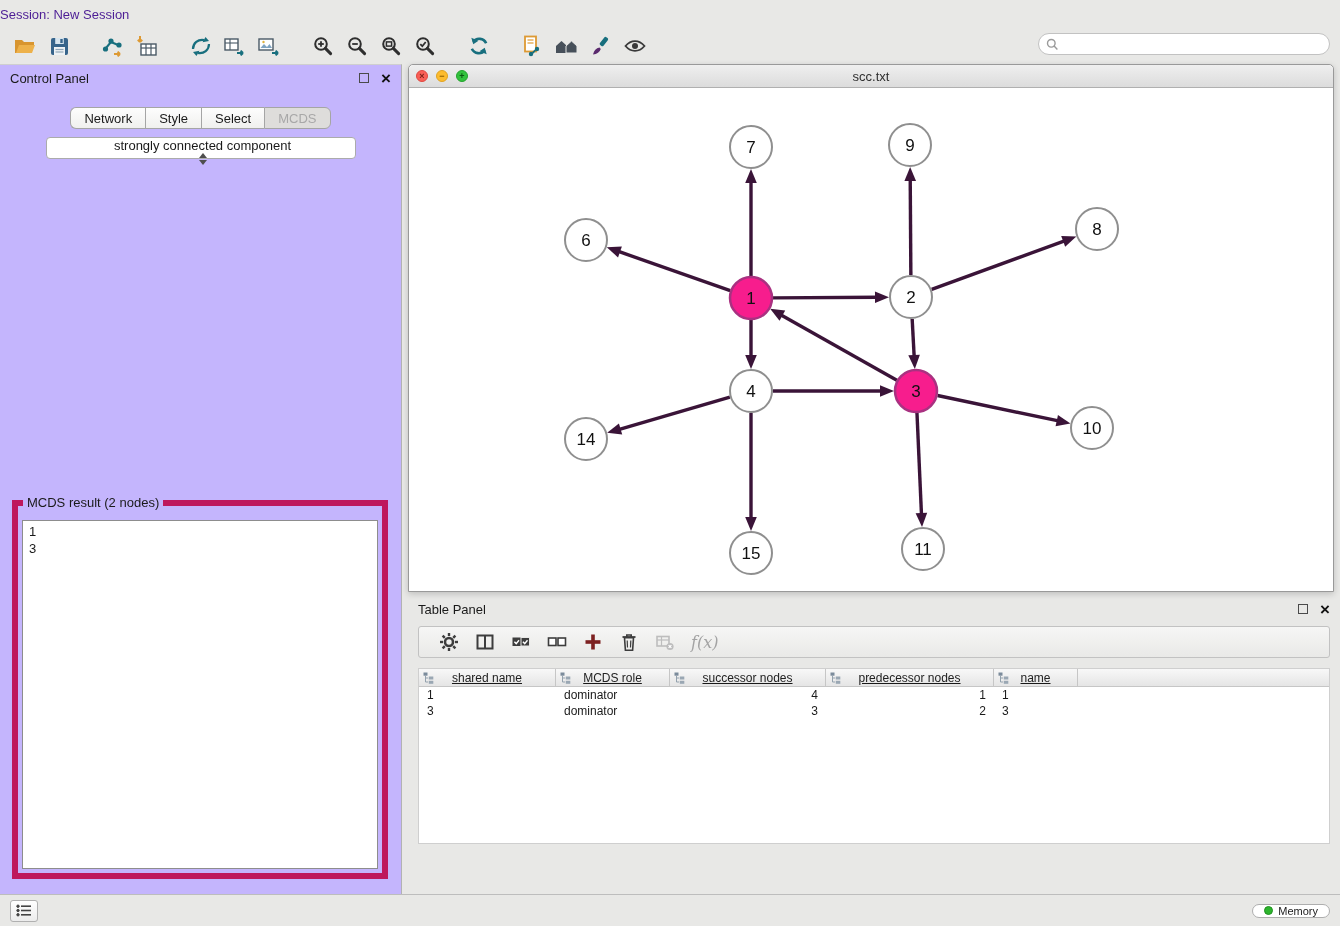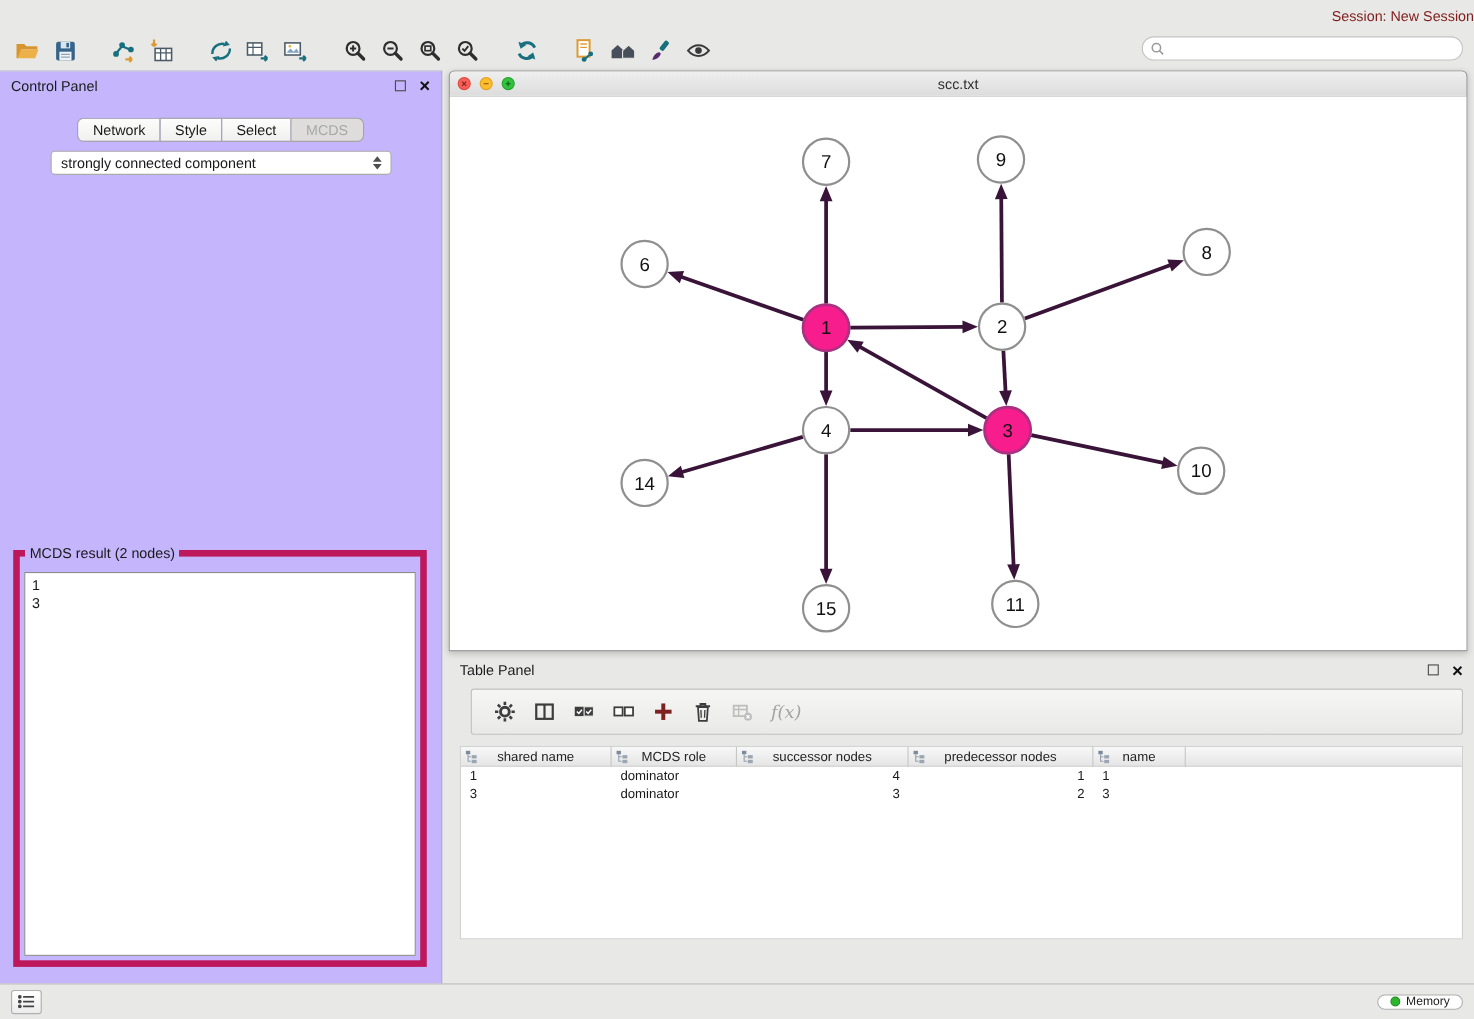--- a/index.html
+++ b/index.html
@@ -6,21 +6,21 @@
   html,body { width:1340px; height:926px; }
   body {
     font-family:"Liberation Sans", sans-serif;
     background:#e8e8e6;
     position:relative;
     overflow:hidden;
     color:#1a1a1a;
   }
   
   #titlebar { position:absolute; left:0; top:0; width:1340px; height:28px;
-    text-align:right; line-height:30px; font-size:13px; color:#7f1d1d; }
+    text-align:left; line-height:30px; font-size:13px; color:#4c1d95; }
   
   #toolbar { position:absolute; left:0; top:28px; width:1340px; height:36px;
     display:flex; align-items:center; padding-left:8px; }
   #toolbar-groups { display:flex; align-items:center; }
   .tb-btn { width:34px; height:32px; display:flex; align-items:center; justify-content:center; cursor:default; }
   .tb-gap { width:20px; }
   .ic { display:inline-flex; align-items:center; justify-content:center; }
   #search-box { position:absolute; right:10px; top:33px; width:292px; height:22px;
     background:#fff; border:1px solid #c2c2c2; border-radius:12px;
     display:flex; align-items:center; padding-left:7px; gap:4px; }
@@ -39,21 +39,21 @@
   .tab:first-child { border-radius:6px 0 0 6px; }
   .tab:last-child { border-right:1px solid #a5a5a5; border-radius:0 6px 6px 0; }
   .tab.active { background:#dedddb; color:#a8a8a8; }
   
   #control-panel { position:absolute; left:0; top:64px; width:402px; height:830px;
     background:#c4b5fd; border-right:1px solid #b2b2b2; border-top:1px solid #cfcfcf; }
   .cp-tabs { margin-top:16px; }
   .opt-label { text-align:center; margin-top:22px; font-size:13px; }
   .dropdown { margin:8px auto 0; width:310px; height:22px; background:#fff;
     border:1px solid #ababab; border-radius:4px; display:flex; align-items:center;
-    padding:0 5px 0 9px; font-size:13px; cursor:default; }
+    padding:0 5px 0 9px; font-size:13px; cursor:default;flex-direction:column; }
   .spinner { display:flex; flex-direction:column; gap:2px; align-items:center; width:14px; }
   .spinner .up { width:0; height:0; border-left:4px solid transparent; border-right:4px solid transparent;
     border-bottom:5px solid #4e4e4e; }
   .spinner .down { width:0; height:0; border-left:4px solid transparent; border-right:4px solid transparent;
     border-top:5px solid #4e4e4e; }
   .btn-row { display:flex; justify-content:center; gap:14px; margin-top:12px; }
   .btn { height:22px; padding:0 16px; font-size:13px; font-family:"Liberation Sans", sans-serif;
     background:linear-gradient(#ffffff,#efefef); border:1px solid #a9a9a9; border-radius:4px;
     display:flex; align-items:center; cursor:default; }
   .mcds-fieldset { position:absolute; left:12px; top:430px; width:376px; height:384px;
@@ -72,30 +72,30 @@
   .traffic { display:flex; gap:8px; z-index:2; }
   .light { width:12px; height:12px; border-radius:50%; display:flex; align-items:center;
     justify-content:center; font-size:9px; font-weight:bold; line-height:1; cursor:default; }
   .light.red   { background:#f95f56; border:1px solid #df4840; color:#7c1f17; }
   .light.yellow{ background:#fdbc2e; border:1px solid #e0a322; color:#8a5d00; }
   .light.green { background:#32c23d; border:1px solid #24a32e; color:#0c5a12; }
   .nw-title { position:absolute; left:0; right:0; text-align:center; font-size:13px; color:#2f2f2f; }
   .nw-canvas { position:relative; width:924px; height:503px; background:#fff; overflow:hidden; }
   
   #table-panel { position:absolute; left:408px; top:596px; width:932px; height:296px; }
-  .tp-toolbar { margin:4px 10px 0 20px; height:42px; border:1px solid #c2c2c2; border-radius:3px;
+  .tp-toolbar { margin:4px 10px 0 10px; height:32px; border:1px solid #c2c2c2; border-radius:3px;
     background:linear-gradient(#f6f6f5,#e9e9e7); display:flex; align-items:center;
     padding-left:12px; gap:0; }
   #tp-toolbar-icons { display:flex; align-items:center; }
   .tp-btn { width:36px; height:30px; display:flex; align-items:center; justify-content:center; cursor:default; }
   .fx { font-family:"DejaVu Serif", serif; font-style:italic; color:#a3a3a3; font-size:16px; margin-left:8px; }
   .tp-table { margin:10px 10px 0 10px; height:176px; background:#fff; border:1px solid #cfcfcf; overflow:hidden; }
   .thead { display:flex; height:18px; background:linear-gradient(#f8f8f8,#e5e5e5);
     border-bottom:1px solid #c6c6c6; font-size:12px; }
-  .th { position:relative; border-right:1px solid #c6c6c6; display:flex; align-items:center; height:18px; }
+  .th { position:relative; border-right:1px solid #c6c6c6; display:flex; align-items:center; height:18px;text-decoration:underline; }
   .th .sort-ic { position:absolute; left:4px; top:3px; }
   .th-label { display:block; width:100%; text-align:center; color:#222; }
   .tbody { font-size:12px; }
   .tr { display:flex; height:16px; align-items:center; }
   .td { padding:0 8px; overflow:hidden; white-space:nowrap; }
   .tp-tabs { margin-top:13px; }
   
   #status-bar { position:absolute; left:0; top:894px; width:1340px; height:32px;
     border-top:1px solid #bdbdbd; display:flex; align-items:center; padding:0 10px; }
   .sb-left-btn { width:28px; height:22px; border:1px solid #b0b0b0; border-radius:3px;

